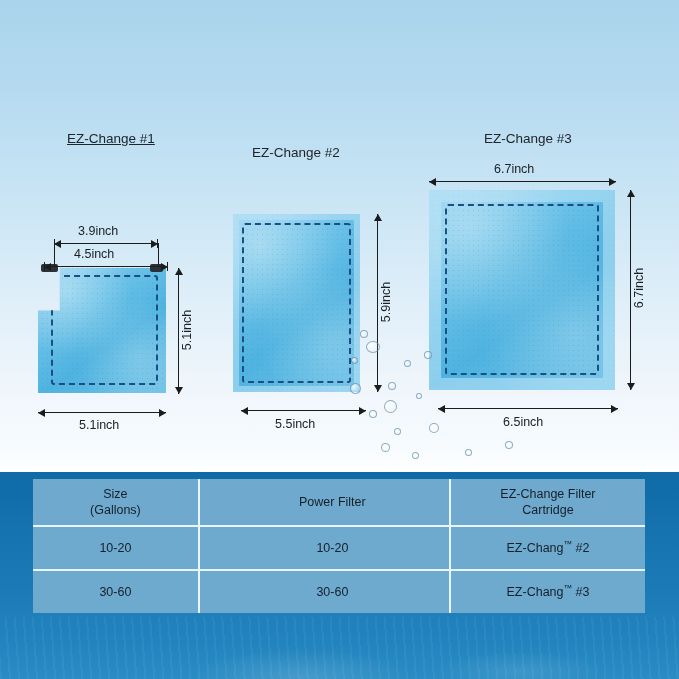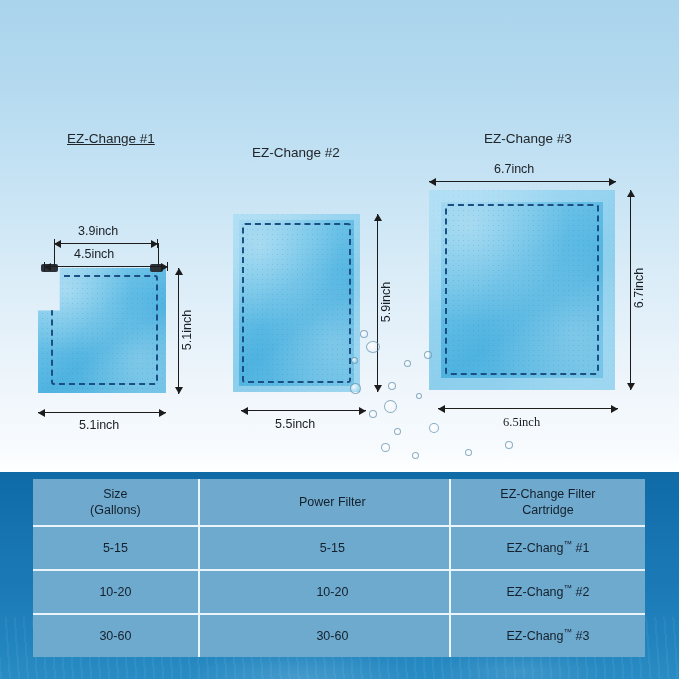--- a/index.html
+++ b/index.html
@@ -184,21 +184,21 @@
     <div class="pad-body"></div>
     <div class="pad-noise"></div>
     <div class="pad-lite" style="box-shadow:inset 0 0 0 12px rgba(192,229,247,.55);"></div>
     <div class="stitch" style="left:16px;top:14px;right:16px;bottom:15px;"></div>
   </div>
   <div class="dim-h" style="left:429px;top:181px;width:187px;"></div>
   <div class="dim-label" style="left:494px;top:162px;">6.7inch</div>
   <div class="dim-v" style="left:630px;top:190px;height:200px;"></div>
   <div class="dim-label-v" style="left:609px;top:281px;width:60px;text-align:center;">6.7inch</div>
   <div class="dim-h" style="left:438px;top:408px;width:180px;"></div>
-  <div class="dim-label" style="left:503px;top:415px;font-family:Liberation Serif, serif;">6.5inch</div>
+  <div class="dim-label" style="left:503px;top:415px;">6.5inch</div>
 
   <div class="bubble" style="left:366px;top:341px;width:12px;height:10px;"></div>
   <div class="bubble" style="left:350px;top:383px;width:9px;height:9px;"></div>
   <div class="bubble" style="left:384px;top:400px;width:11px;height:11px;"></div>
   <div class="bubble" style="left:388px;top:382px;width:6px;height:6px;"></div>
   <div class="bubble" style="left:369px;top:410px;width:6px;height:6px;"></div>
   <div class="bubble" style="left:394px;top:428px;width:5px;height:5px;"></div>
   <div class="bubble" style="left:381px;top:443px;width:7px;height:7px;"></div>
   <div class="bubble" style="left:404px;top:360px;width:5px;height:5px;"></div>
   <div class="bubble" style="left:424px;top:351px;width:6px;height:6px;"></div>
@@ -217,25 +217,20 @@
           <div>Size</div>
           <div>(Gallons)</div>
         </td>
         <td class="c2">Power Filter</td>
         <td class="c3">
           <div>EZ-Change Filter</div>
           <div>Cartridge</div>
         </td>
       </tr>
 
-      <tr>
-        <td class="c1">5-15</td>
-        <td class="c2">5-15</td>
-        <td class="c3"><span>EZ-Chang</span><span class="tm">™</span>&nbsp;<span>#1</span></td>
-      </tr>
 
       <tr>
         <td class="c1">10-20</td>
         <td class="c2">10-20</td>
         <td class="c3"><span>EZ-Chang</span><span class="tm">™</span>&nbsp;<span>#2</span></td>
       </tr>
 
 
       <tr>
         <td class="c1">30-60</td>

